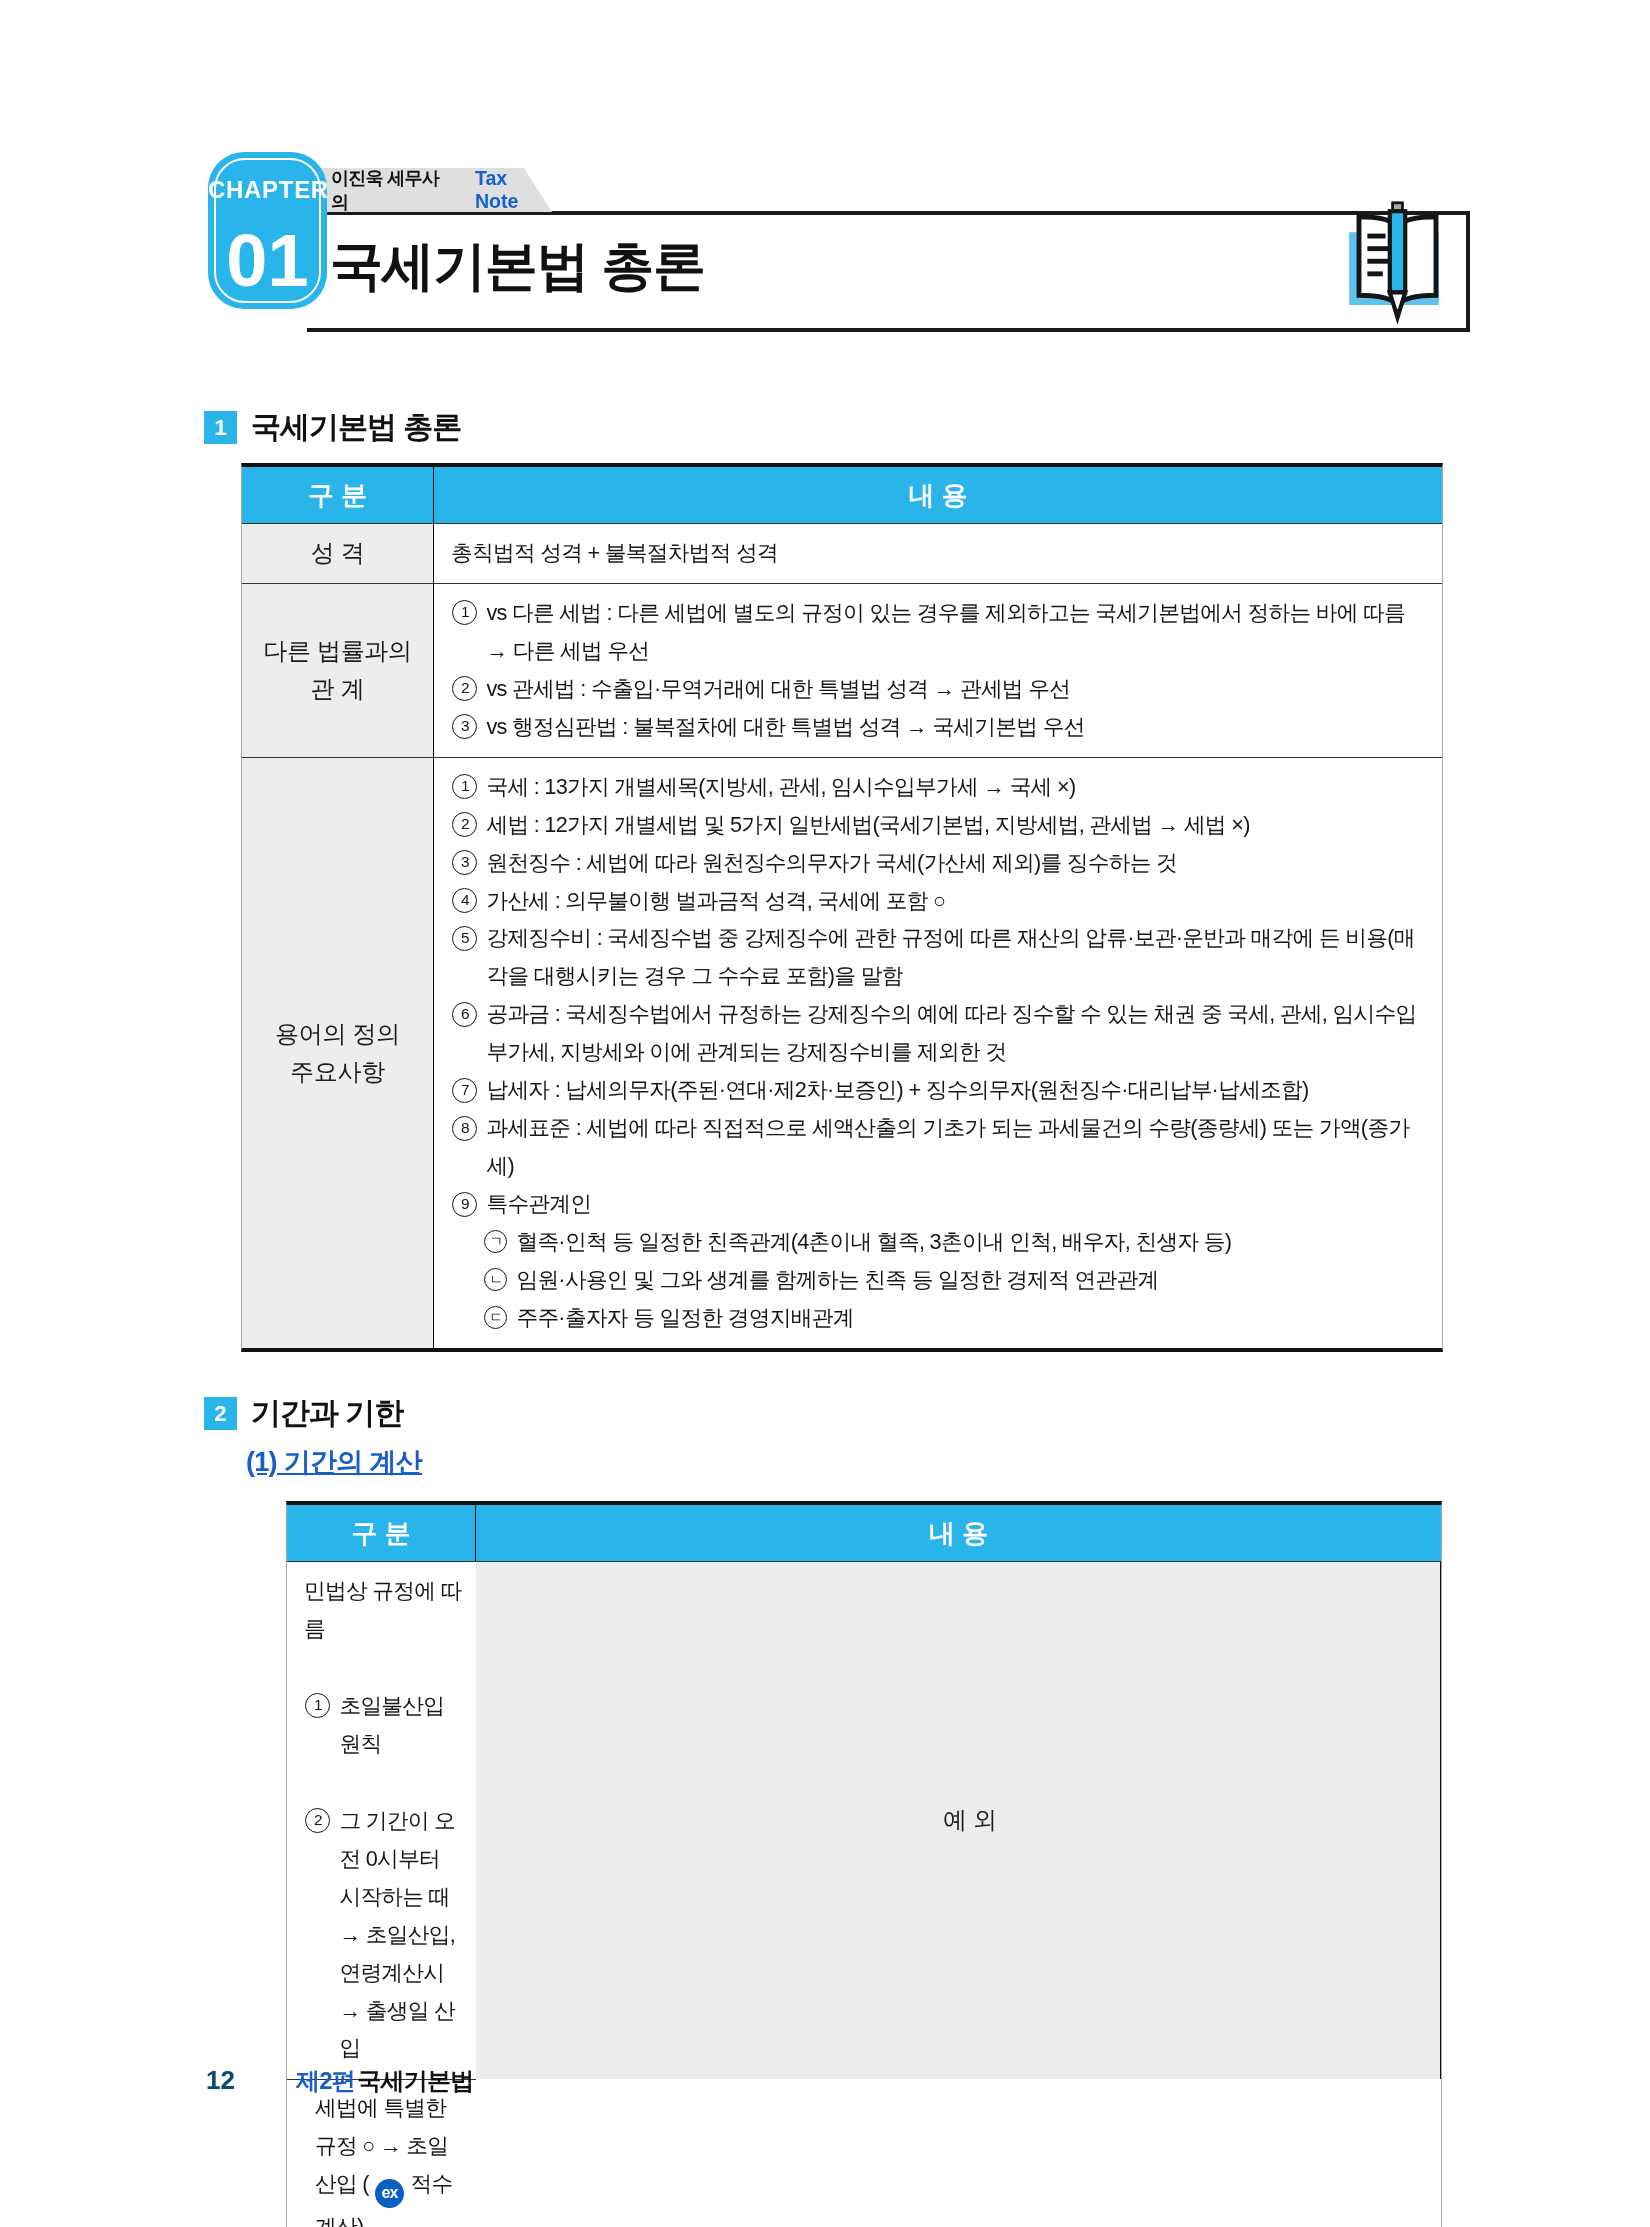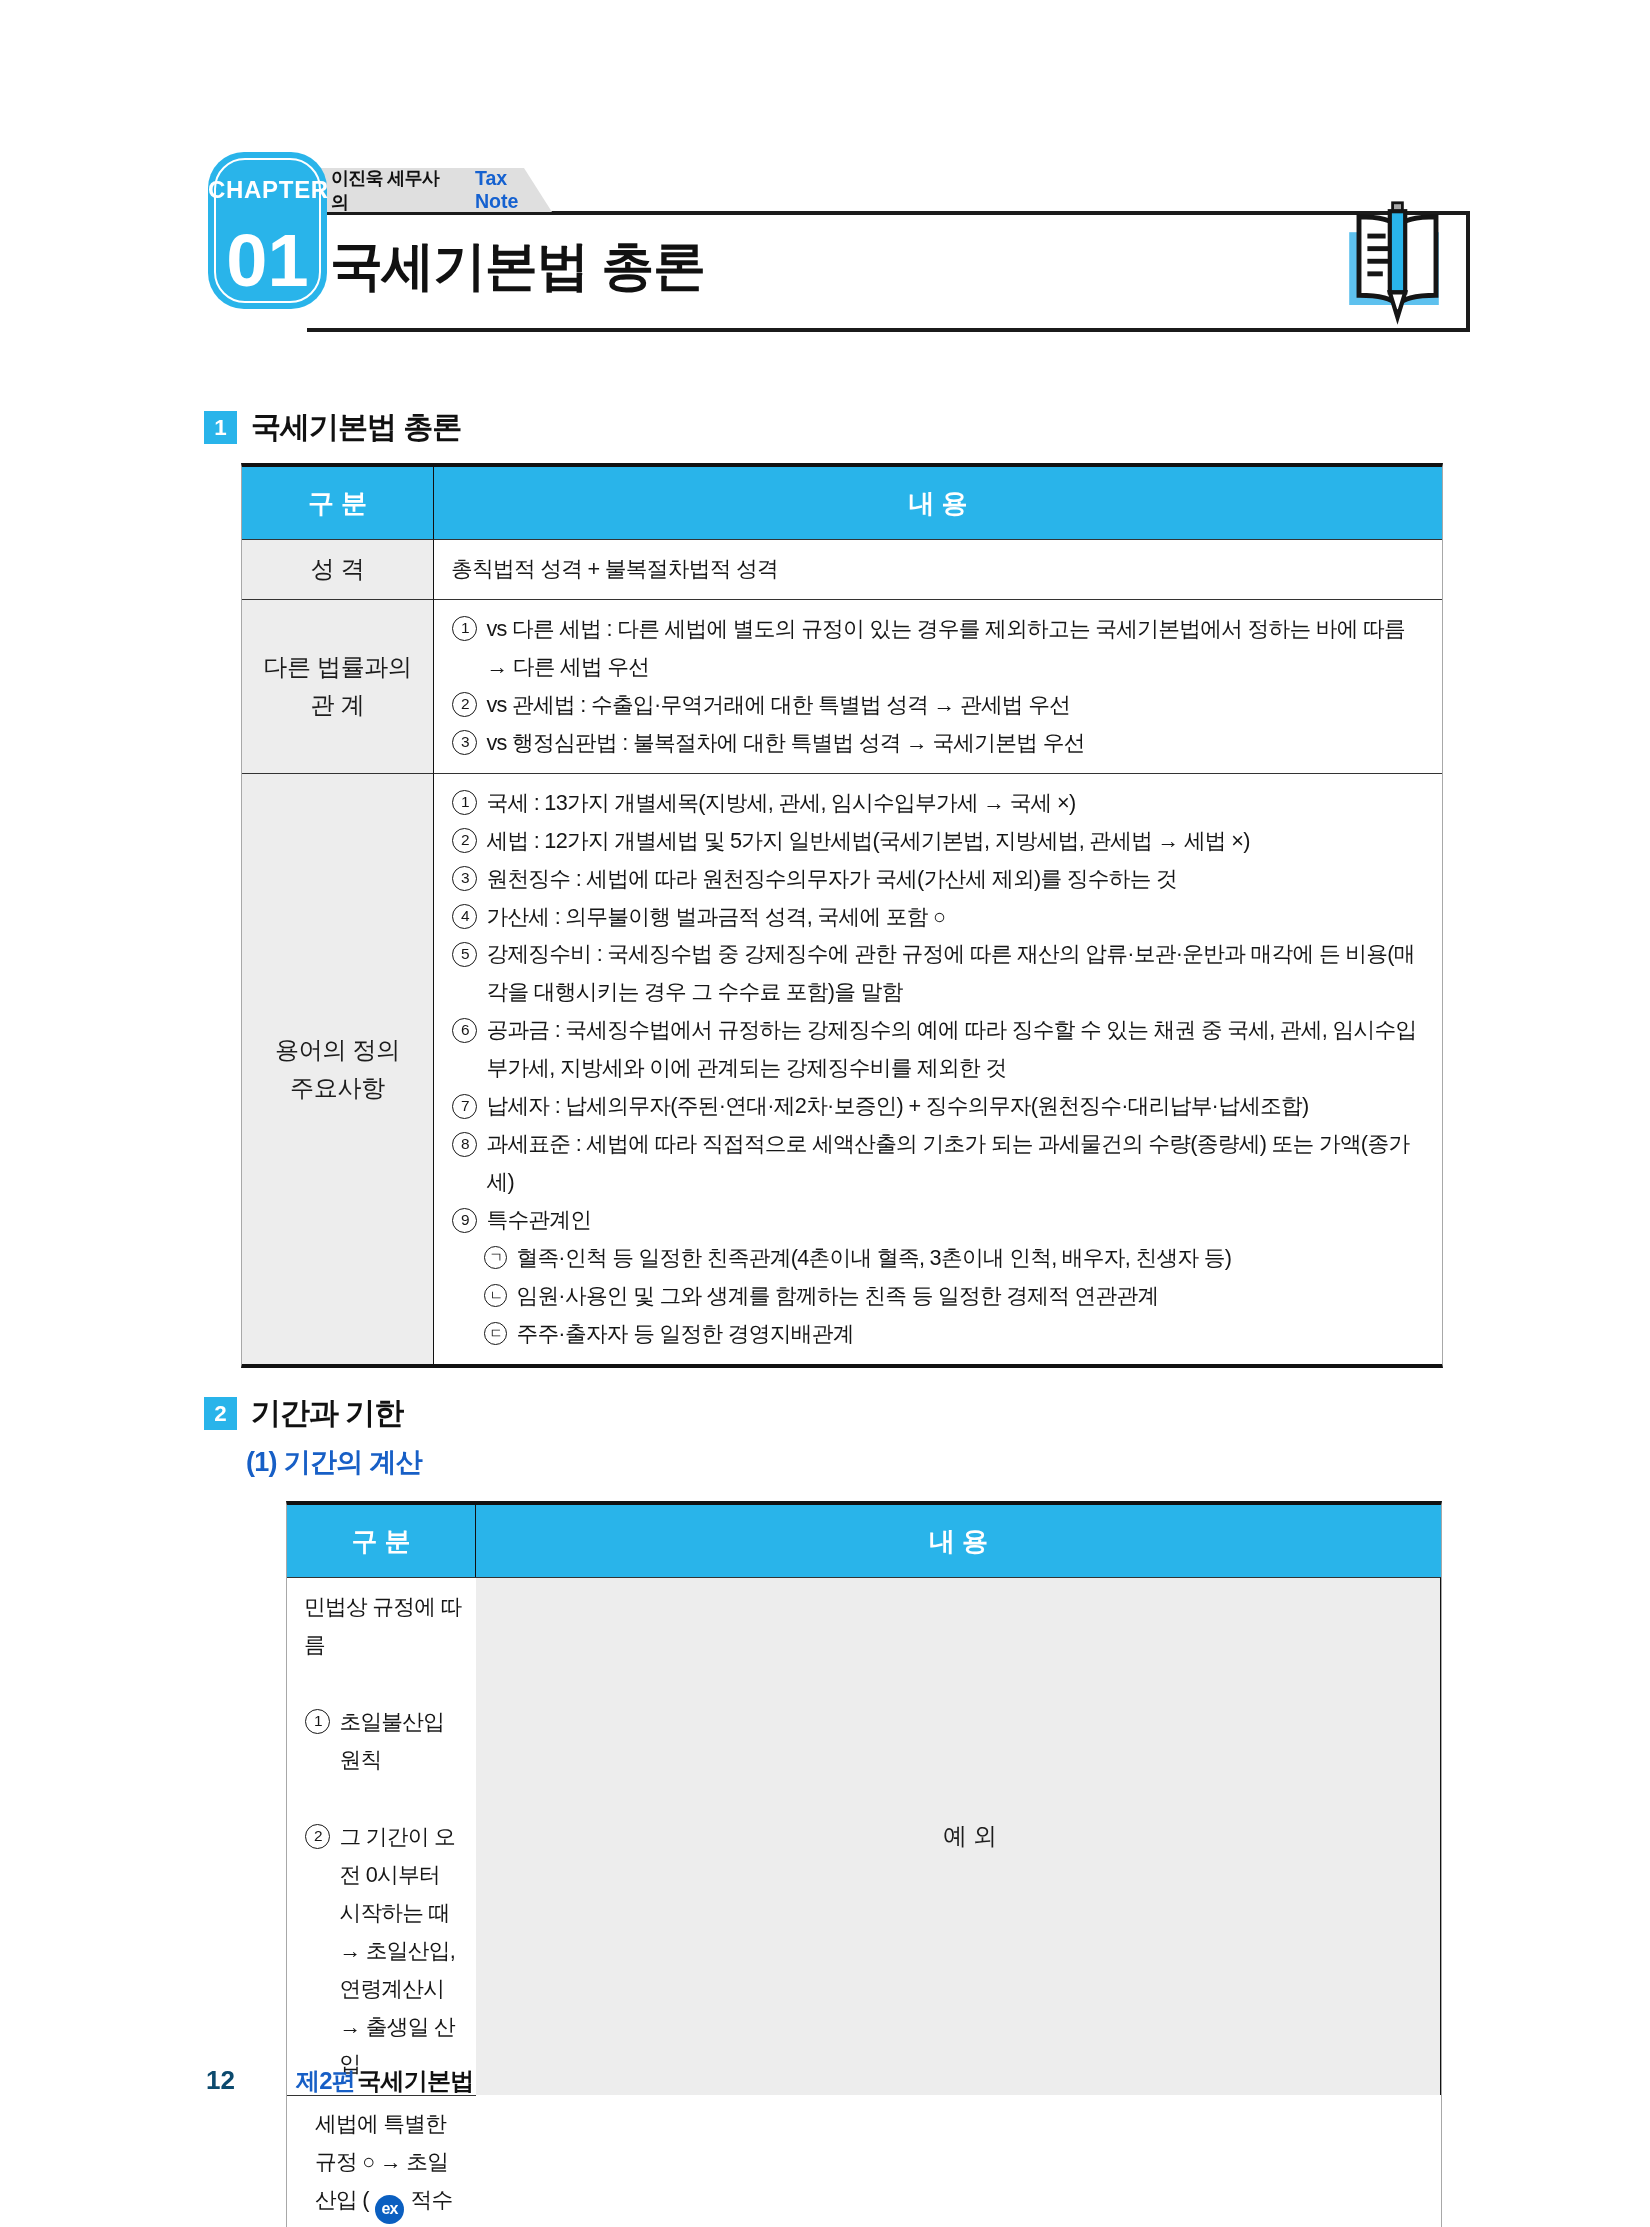--- a/index.html
+++ b/index.html
@@ -46,34 +46,34 @@
   .sec { position:absolute; display:flex; align-items:center; gap:14px; }
   #sec1 { left:204px; top:407px; }
   #sec2 { left:204px; top:1393px; }
   .secnum {
     width:33px; height:33px; background:#29b4ea; color:#fff;
     font-size:22.4px; font-weight:700; display:flex; align-items:center; justify-content:center;
   }
   .sectitle { font-size:30px; font-weight:800; letter-spacing:-1px; color:#111; }
   .subsec {
     position:absolute; left:246px; top:1444px;
-    font-size:27px; font-weight:800; color:#175fc6; letter-spacing:-0.7px;
+    font-size:27px; font-weight:800; color:#175fc6; letter-spacing:-0.7px;text-decoration:underline;
   }
 
   
   .tbl {
     position:absolute; display:grid; background:#fff;
     border-top:4.2px solid #111; border-bottom:4.2px solid #111;
     border-left:0.7px solid #a8a8a8; border-right:0.7px solid #a8a8a8;
   }
   #tbl1 { left:241px; top:463px;  width:1200px; grid-template-columns:192px 1fr; }
   #tbl2 { left:286px; top:1501px; width:1154px; grid-template-columns:189px 1fr; }
   .th {
     background:#29b4ea; color:#fff; font-size:26px; font-weight:700;
-    display:flex; align-items:center; justify-content:center; height:72px;
+    display:flex; align-items:center; justify-content:center; height:56px;
   }
   .th.division { border-right:1.4px solid #111; }
   .label-cell {
     background:#ededed; border-right:1.4px solid #111; border-top:1.4px solid #333;
     display:flex; flex-direction:column; align-items:center; justify-content:center;
     font-size:24px; color:#1c1c1c; line-height:1.6; padding:7px 4.2px; box-sizing:border-box;
     letter-spacing:-0.3px;
   }
   .content-cell {
     border-top:1.4px solid #333; padding:9.8px 11.2px 11.2px 17px; box-sizing:border-box;

